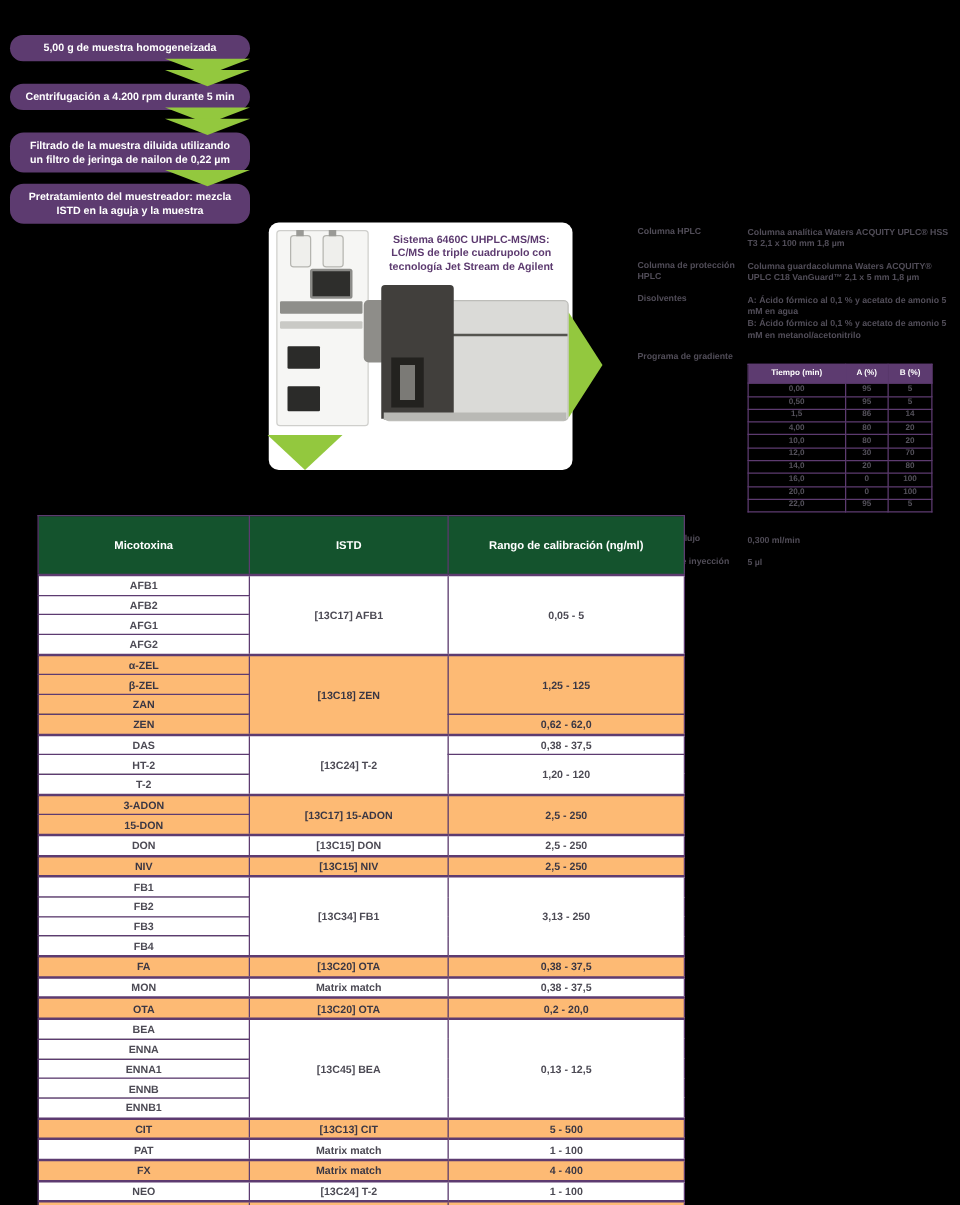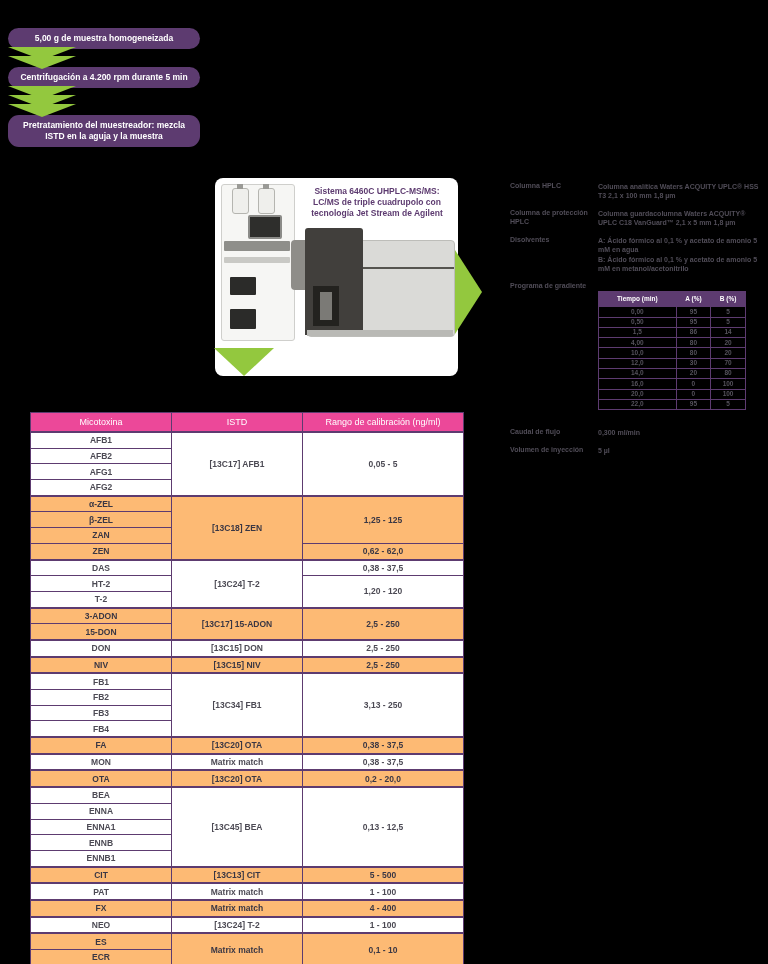--- a/index.html
+++ b/index.html
@@ -1,21 +1,21 @@
 <!DOCTYPE html>
 <html><head>
 <meta charset="utf-8">
 <style>
   html,body{margin:0;padding:0;background:#000;}
   #page{position:relative;width:768px;height:964px;background:#000;overflow:hidden;
         font-family:"Liberation Sans",sans-serif;}
 
   
   #flowchart{position:absolute;left:8px;top:28px;width:192px;display:flex;
-             flex-direction:column;align-items:flex-start;}
+             flex-direction:column;align-items:flex-end;}
   .flow-box{background:#5d3b70;color:#fff;border-radius:11px;width:100%;
             box-sizing:border-box;padding:5px 10px;font-size:8.5px;font-weight:bold;
             text-align:center;line-height:1.3;}
   .flow-arrow{width:0;height:0;border-left:34px solid transparent;
               border-right:34px solid transparent;border-top:13px solid #93c83e;
               margin:-2px 0 -2px 0;z-index:1;}
 
   
   #instrument-panel{position:absolute;left:215px;top:178px;width:243px;height:198px;
                     background:#fff;border-radius:8px;}
@@ -61,41 +61,42 @@
   .cond-value{flex:1;line-height:1.3;white-space:pre-line;}
   #gradient-table{border-collapse:collapse;margin-left:0;width:148px;}
   #gradient-table th{background:#5d3b70;color:#fff;font-size:6.5px;font-weight:bold;
                      padding:3px 1px;border:1.5px solid #5d3b70;}
   #gradient-table td{color:#55525c;font-size:6.5px;font-weight:bold;text-align:center;
                      height:9.3px;padding:0;border:1.5px solid #5d3b70;background:#000;}
 
   
   #toxin-table{position:absolute;left:30px;top:412px;width:430px;border-collapse:collapse;
                table-layout:fixed;}
-  #toxin-table th{background:#ec4899;color:#fff;font-size:9px;font-weight:normal;
-                  height:18px;padding:0;border:1.5px solid #5d3b70;}
+  #toxin-table th{background:#14532d;color:#fff;font-size:9px;font-weight:bold;
+                  height:18px;padding:14px;border:1.5px solid #5d3b70;}
   #toxin-table td{font-size:8.5px;font-weight:bold;text-align:center;height:14.7px;
                   padding:0;border:1px solid #5d3b70;}
   #toxin-table tr.light td{background:#fdba74;color:#3a3744;}
   #toxin-table tr.dark td{background:#ffffff;color:#4c4a54;}
   #toxin-table tr.group-start td{border-top:2.5px solid #5d3b70;}
   .col-toxin{width:140px;}.col-istd{width:130px;}.col-range{width:160px;}
 </style>
 </head>
 <body>
 
 <div id="page">
 
   <div id="flowchart">
       <div class="flow-box">5,00 g de muestra homogeneizada</div>
       <div class="flow-arrow"></div>
       <div class="flow-arrow"></div>
       <div class="flow-box">Centrifugación a 4.200 rpm durante 5 min</div>
       <div class="flow-arrow"></div>
       <div class="flow-arrow"></div>
+      <div class="flow-box">Filtrado de la muestra diluida utilizando un filtro de jeringa de nailon de 0,22 µm</div>
       <div class="flow-arrow"></div>
       <div class="flow-box">Pretratamiento del muestreador: mezcla ISTD en la aguja y la muestra</div>
     </div>
 
   <div id="instrument-panel">
     <div id="hplc-stack">
       <div class="bottle" style="left:10px"></div>
       <div class="bottle" style="left:36px"></div>
       <div id="hplc-screen"></div>
       <div class="hplc-band" style="top:56px;height:10px"></div>

